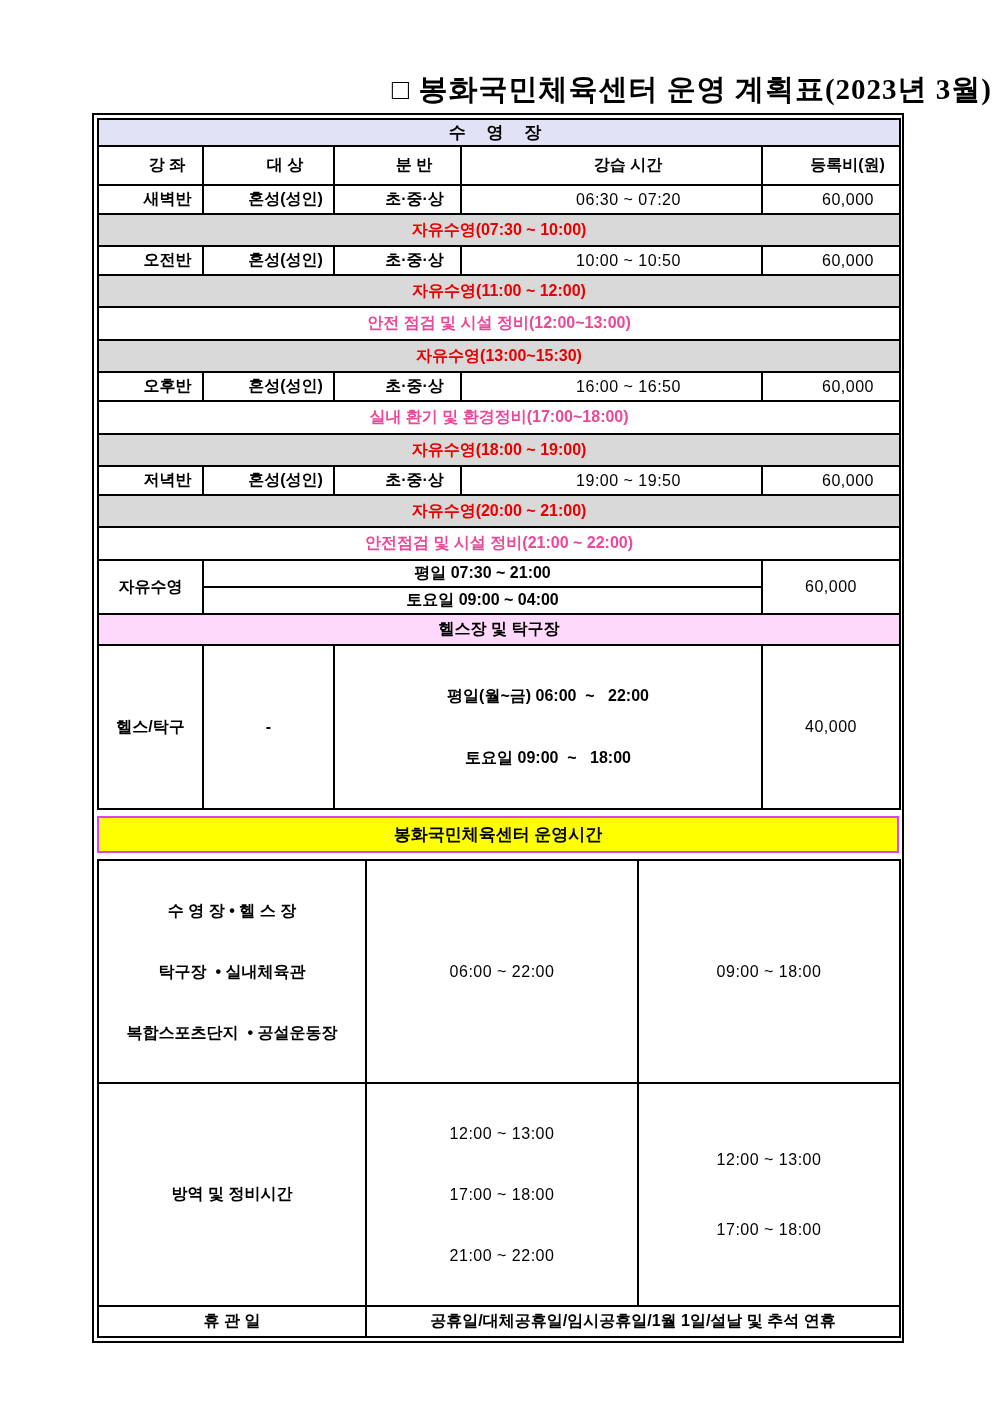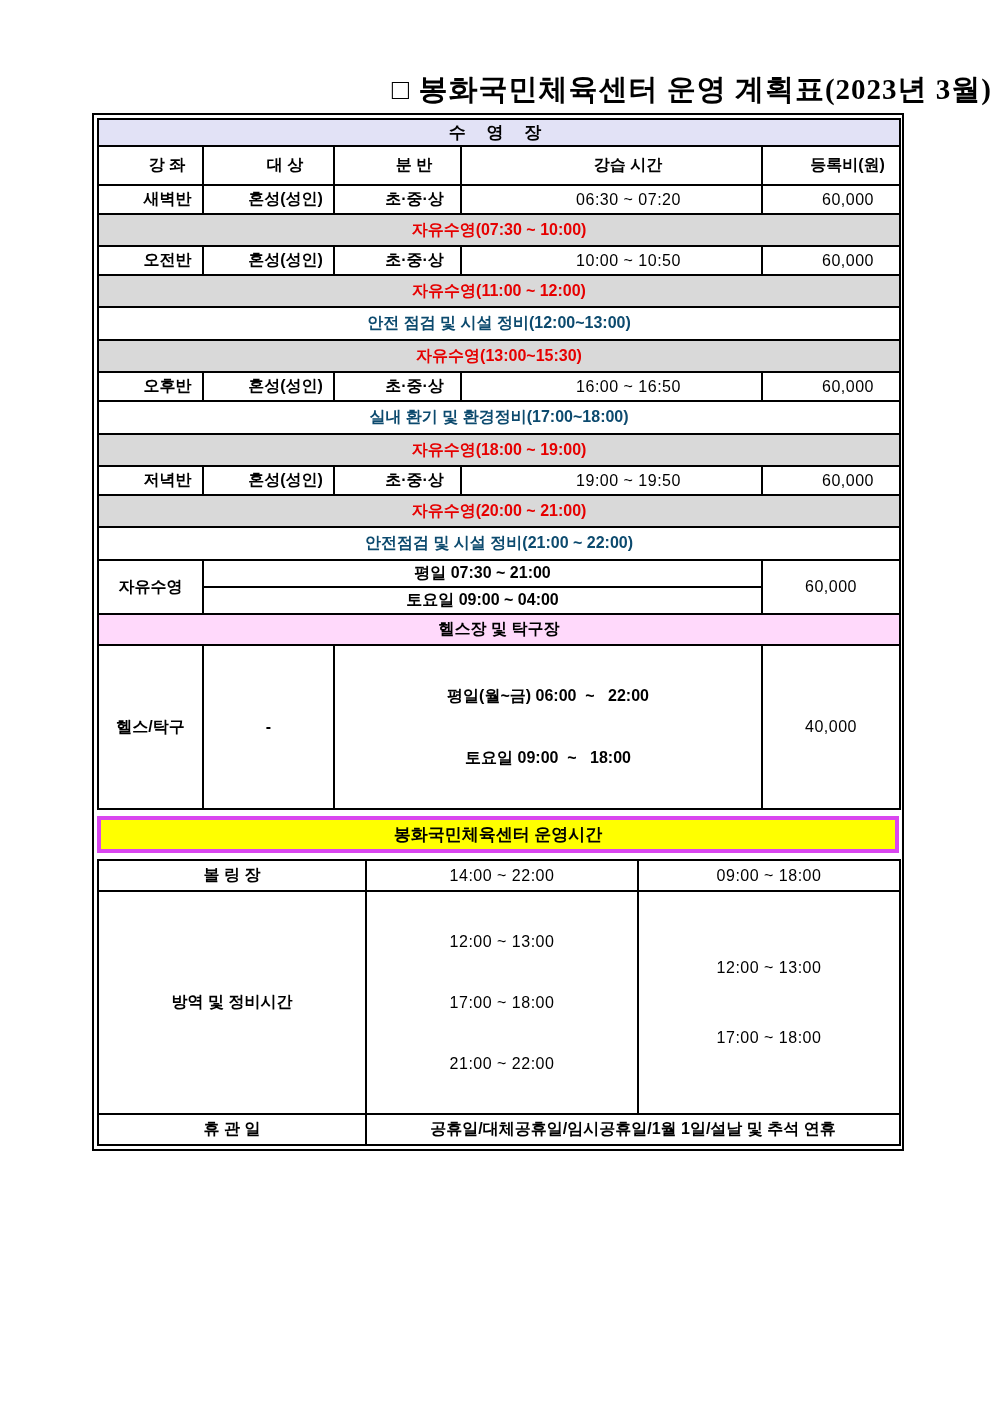--- a/index.html
+++ b/index.html
@@ -23,27 +23,27 @@
   td {
     border:2px solid #000; text-align:center; vertical-align:middle;
     font-size:16px; font-weight:bold; padding:1px 3px;
     white-space:pre-wrap; overflow:hidden;
   }
   td.num { font-weight:normal; letter-spacing:0.5px;margin-left:40px; }
   .sec-pool  { background:#e2e2f6; height:20px; font-size:17px; letter-spacing:8px; }
   .hdr td    { height:39px;padding-left:36px; }
   .h-class td{ height:29px;padding-left:37px; }
   .band      { background:#d9d9d9; color:#e60000; height:32px; }
-  .maint     { color:#0c4a6e; height:33px; }
+  .maint     { color:#ec4899; height:33px; }
   .h-sub td  { height:27px; }
   .sec-gym   { background:#ffd9fb; height:31px; }
   .h-gym td  { height:63px; }
   .gym-times div { line-height:26px; font-weight:bold; }
   .banner {
-    margin:6px 0; border:4px solid #d946ef; background:#ffff00;
+    margin:6px 0; border:2px solid #d946ef; background:#ffff00;
     height:37px; display:flex; align-items:center; justify-content:center;
     font-size:17px; font-weight:bold;
   }
   .h2-hdr td   { height:31px; }
   .h2-fac td   { height:76px; }
   .h2-bowl td  { height:31px; }
   .h2-clean td { height:74px; }
   .h2-closed td{ height:31px; }
   .stack div { line-height:25px; }
   .stack-wide div { line-height:34px; }
@@ -164,26 +164,30 @@
   <div class="banner">봉화국민체육센터 운영시간</div>
 
   <table>
     <colgroup>
       <col style="width:268px">
         <col style="width:272px">
         <col style="width:262px">
     </colgroup>
     <tbody>
 
-
-      <tr class="h2-bowl">
-        <td>볼 링 장</td>
-        <td class="num">14:00 ~ 22:00</td>
+      <tr class="h2-fac">
+        <td class="stack">
+          <div>수 영 장 • 헬 스 장</div>
+          <div>탁구장  • 실내체육관</div>
+          <div>복합스포츠단지  • 공설운동장</div>
+        </td>
+        <td class="num">06:00 ~ 22:00</td>
         <td class="num">09:00 ~ 18:00</td>
       </tr>
+
 
       <tr class="h2-clean">
         <td>방역 및 정비시간</td>
         <td class="num stack">
           <div>12:00 ~ 13:00</div>
           <div>17:00 ~ 18:00</div>
           <div>21:00 ~ 22:00</div>
         </td>
         <td class="num stack-wide">
           <div>12:00 ~ 13:00</div>

